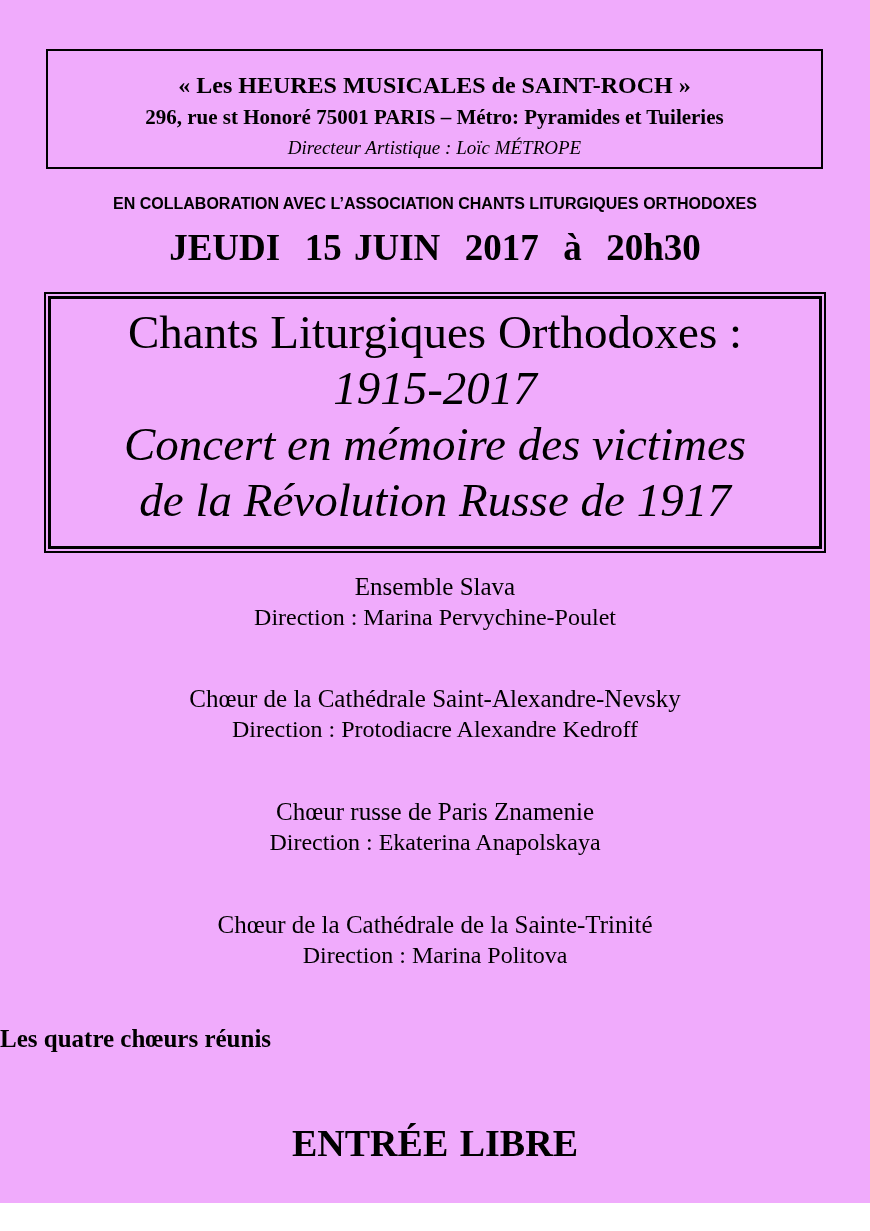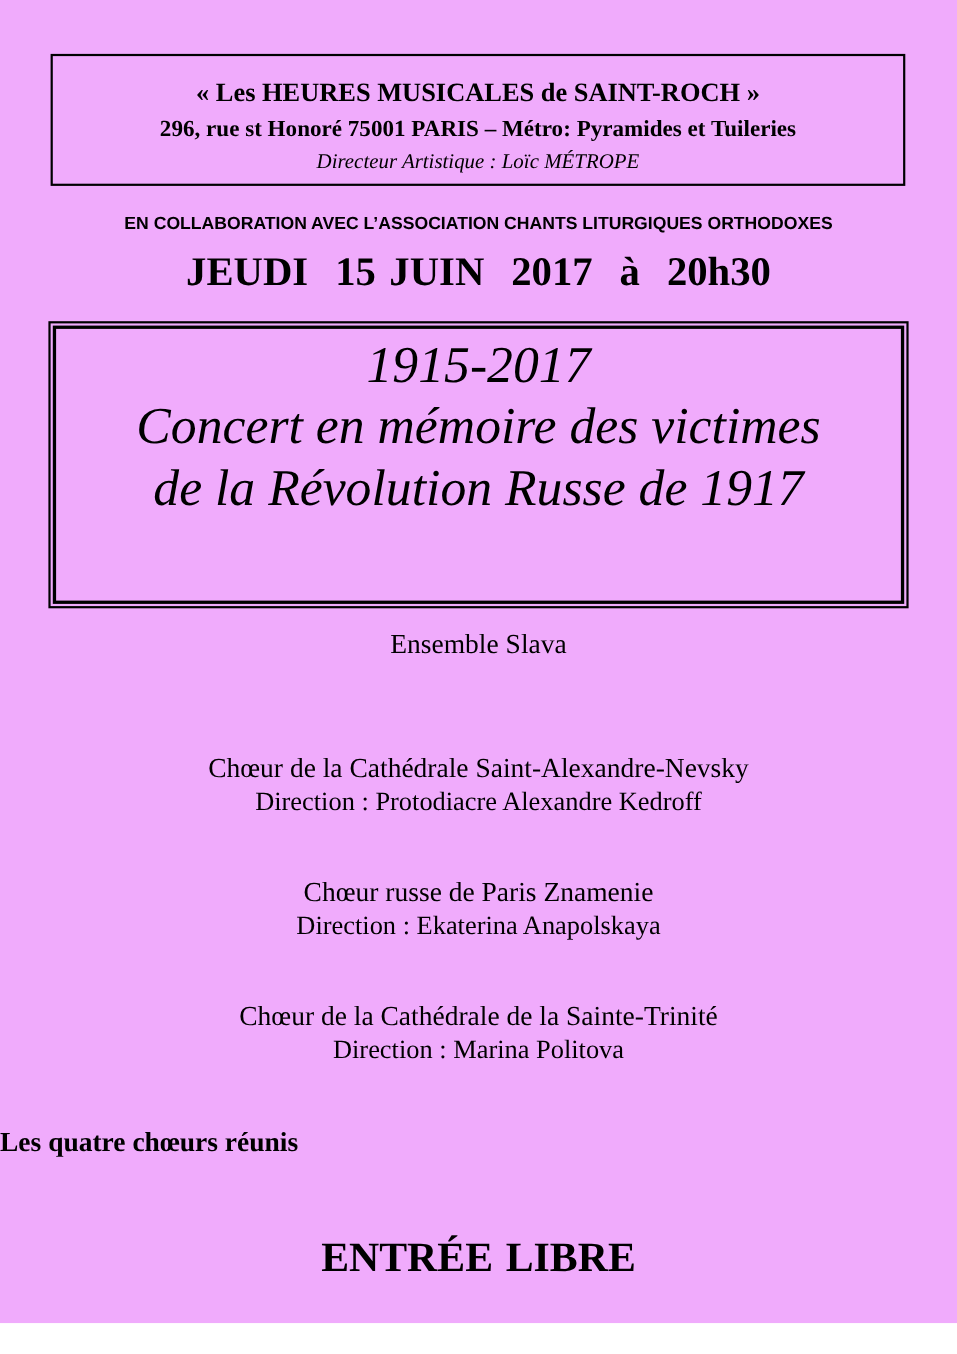--- a/index.html
+++ b/index.html
@@ -161,28 +161,30 @@
     <p class="header-address">296, rue st Honoré 75001 PARIS – Métro: Pyramides et Tuileries</p>
     <p class="header-director">Directeur Artistique : Loïc MÉTROPE</p>
   </div>
 
   <div class="collab-line">EN COLLABORATION AVEC L’ASSOCIATION CHANTS LITURGIQUES ORTHODOXES</div>
 
   <div class="date-line">JEUDI  15 JUIN  2017  à  20h30</div>
 
   <div class="title-box-outer">
     <div class="title-box-inner">
+      <p class="title-line">Chants Liturgiques Orthodoxes :</p>
       <p class="title-line italic">1915-2017</p>
       <p class="title-line italic">Concert en mémoire des victimes</p>
       <p class="title-line italic">de la Révolution Russe de 1917</p>
     </div>
   </div>
 
   <div class="group group-1">
     <p class="group-name">Ensemble Slava</p>
+    <p class="group-direction">Direction : Marina Pervychine-Poulet</p>
   </div>
 
   <div class="group group-3">
     <p class="group-name">Chœur russe de Paris Znamenie</p>
     <p class="group-direction">Direction : Ekaterina Anapolskaya</p>
   </div>
 
   <div class="group group-2">
     <p class="group-name">Chœur de la Cathédrale Saint-Alexandre-Nevsky</p>
     <p class="group-direction">Direction : Protodiacre Alexandre Kedroff</p>

